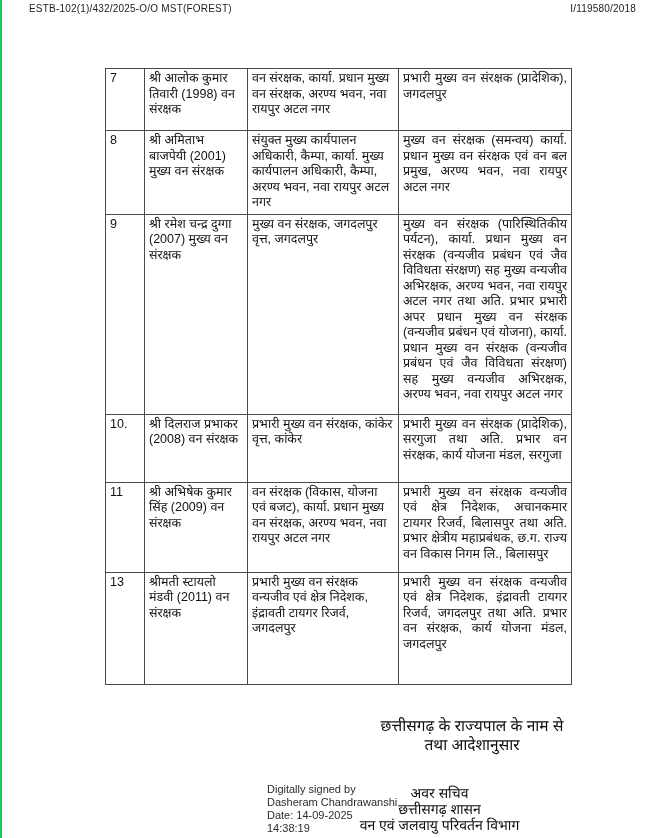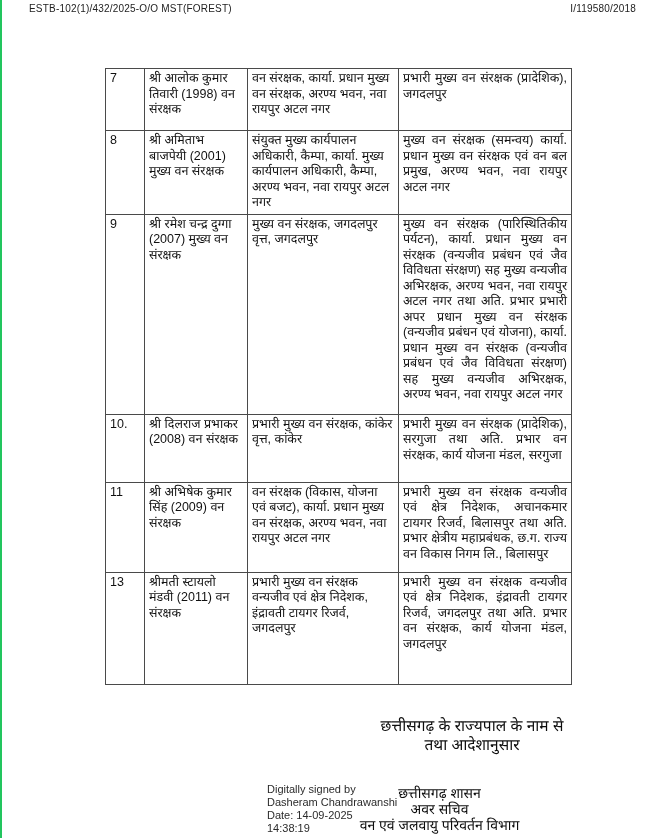--- a/index.html
+++ b/index.html
@@ -120,18 +120,18 @@
     <div>छत्तीसगढ़ के राज्यपाल के नाम से</div>
     <div>तथा आदेशानुसार</div>
   </div>
 
   <div class="digital-sig">Digitally signed by
 Dasheram Chandrawanshi
 Date: 14-09-2025
 14:38:19</div>
 
   <div class="signer-block">
+    <div>अवर सचिव</div>
     <div>छत्तीसगढ़ शासन</div>
-    <div>अवर सचिव</div>
     <div>वन एवं जलवायु परिवर्तन विभाग</div>
   </div>
 
 </div>
 
 </body></html>

